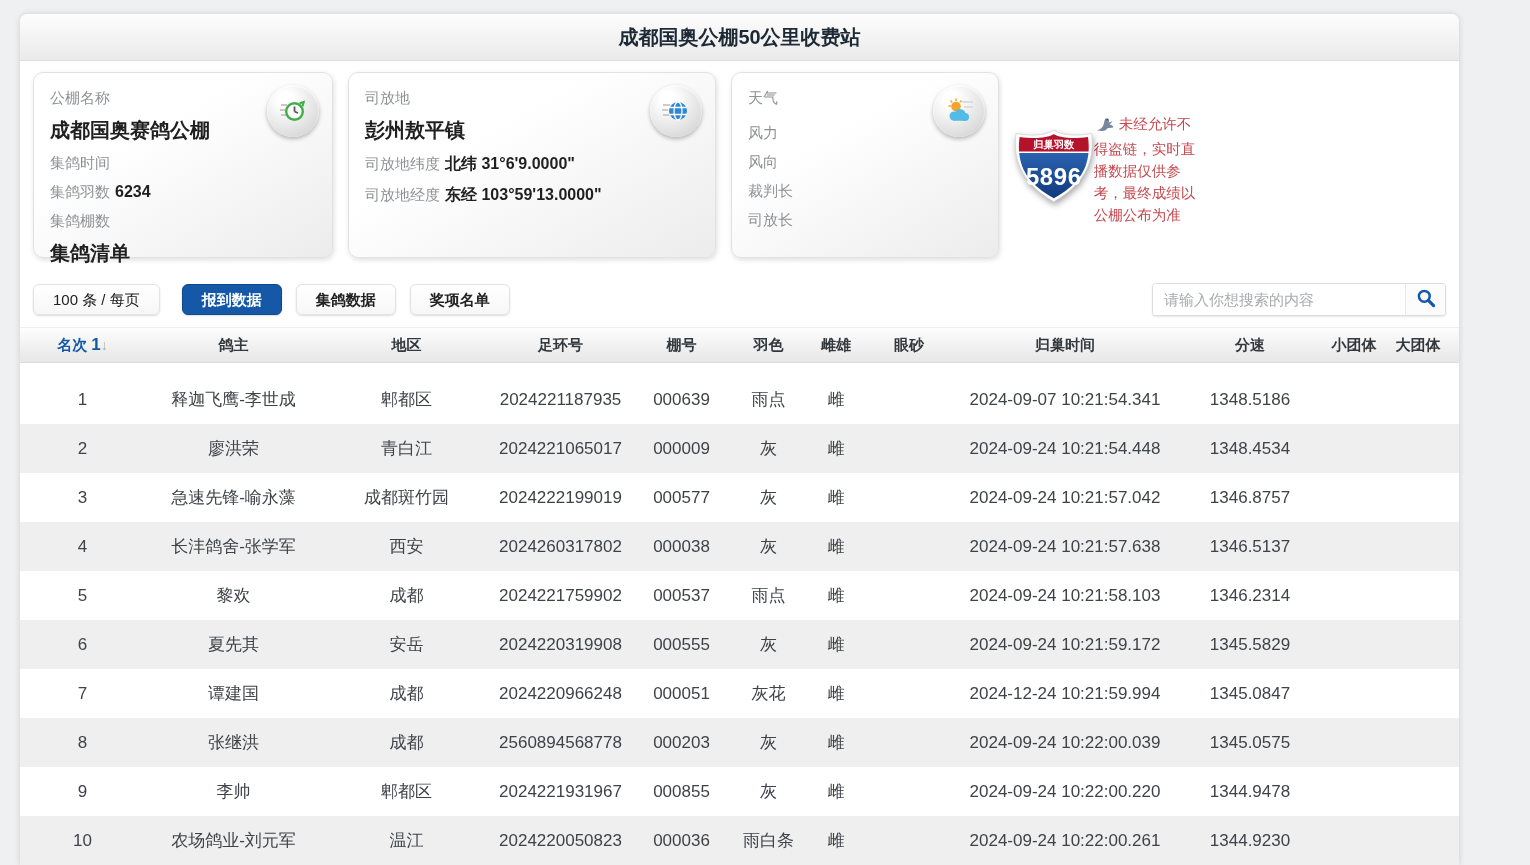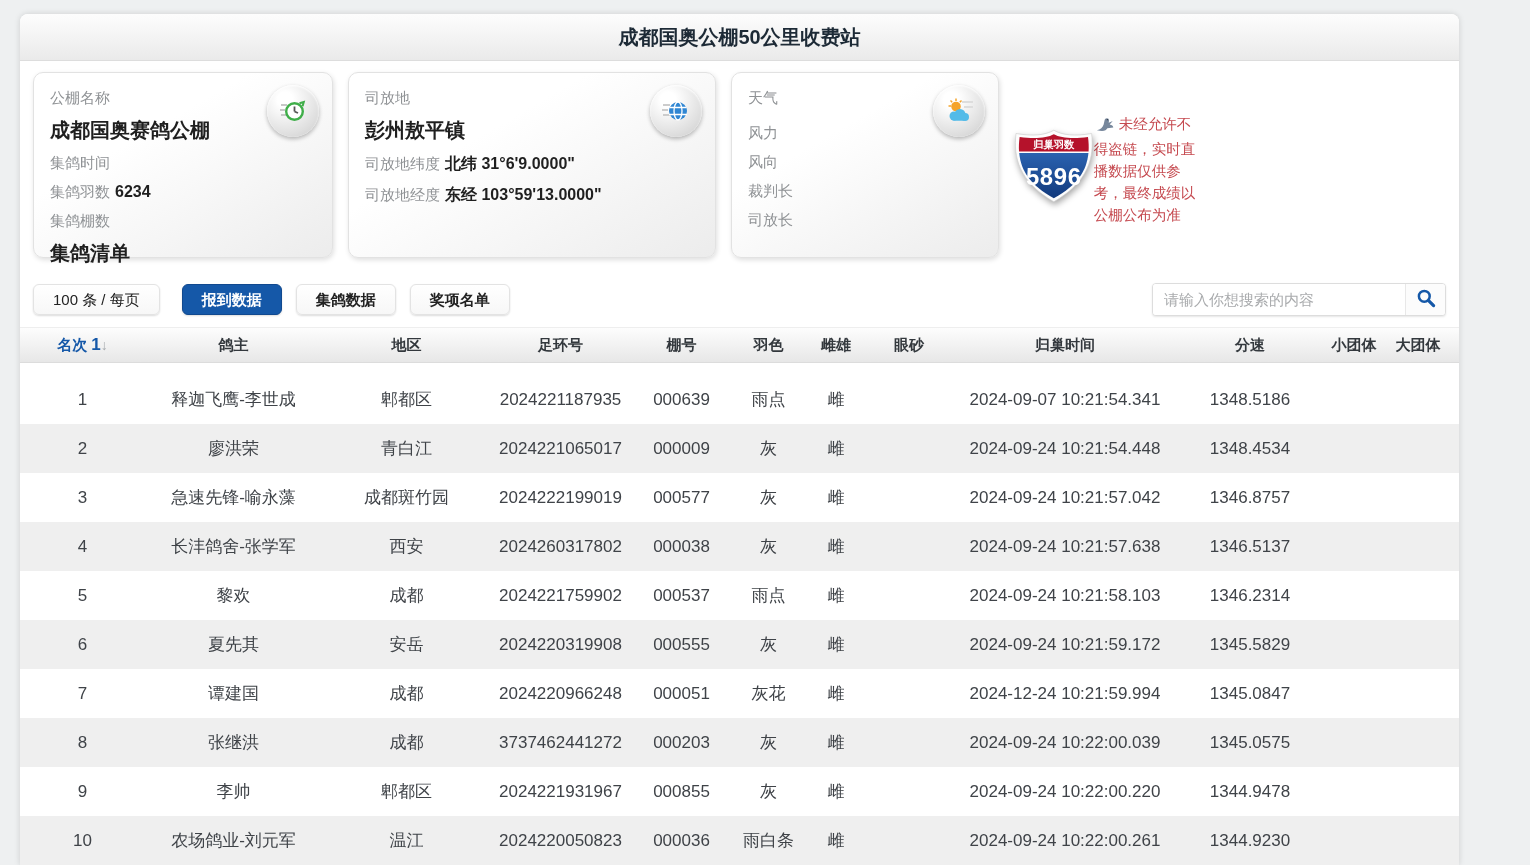--- a/index.html
+++ b/index.html
@@ -290,21 +290,21 @@
         <div class="td" style="width: 82px;"></div>
         <div class="td" style="width: 230px;">2024-12-24 10:21:59.994</div>
         <div class="td" style="width: 140px;">1345.0847</div>
         <div class="td" style="width: 68px;"></div>
         <div class="td" style="width: 60px;"></div>
       </div>
       <div class="tr even">
         <div class="td" style="width: 125px;">8</div>
         <div class="td" style="width: 177px;">张继洪</div>
         <div class="td" style="width: 169px;">成都</div>
-        <div class="td" style="width: 139px;">3737462441272</div>
+        <div class="td" style="width: 139px;">2560894568778</div>
         <div class="td" style="width: 103px;">000203</div>
         <div class="td" style="width: 71px;">灰</div>
         <div class="td" style="width: 64px;">雌</div>
         <div class="td" style="width: 82px;"></div>
         <div class="td" style="width: 230px;">2024-09-24 10:22:00.039</div>
         <div class="td" style="width: 140px;">1345.0575</div>
         <div class="td" style="width: 68px;"></div>
         <div class="td" style="width: 60px;"></div>
       </div>
       <div class="tr">

